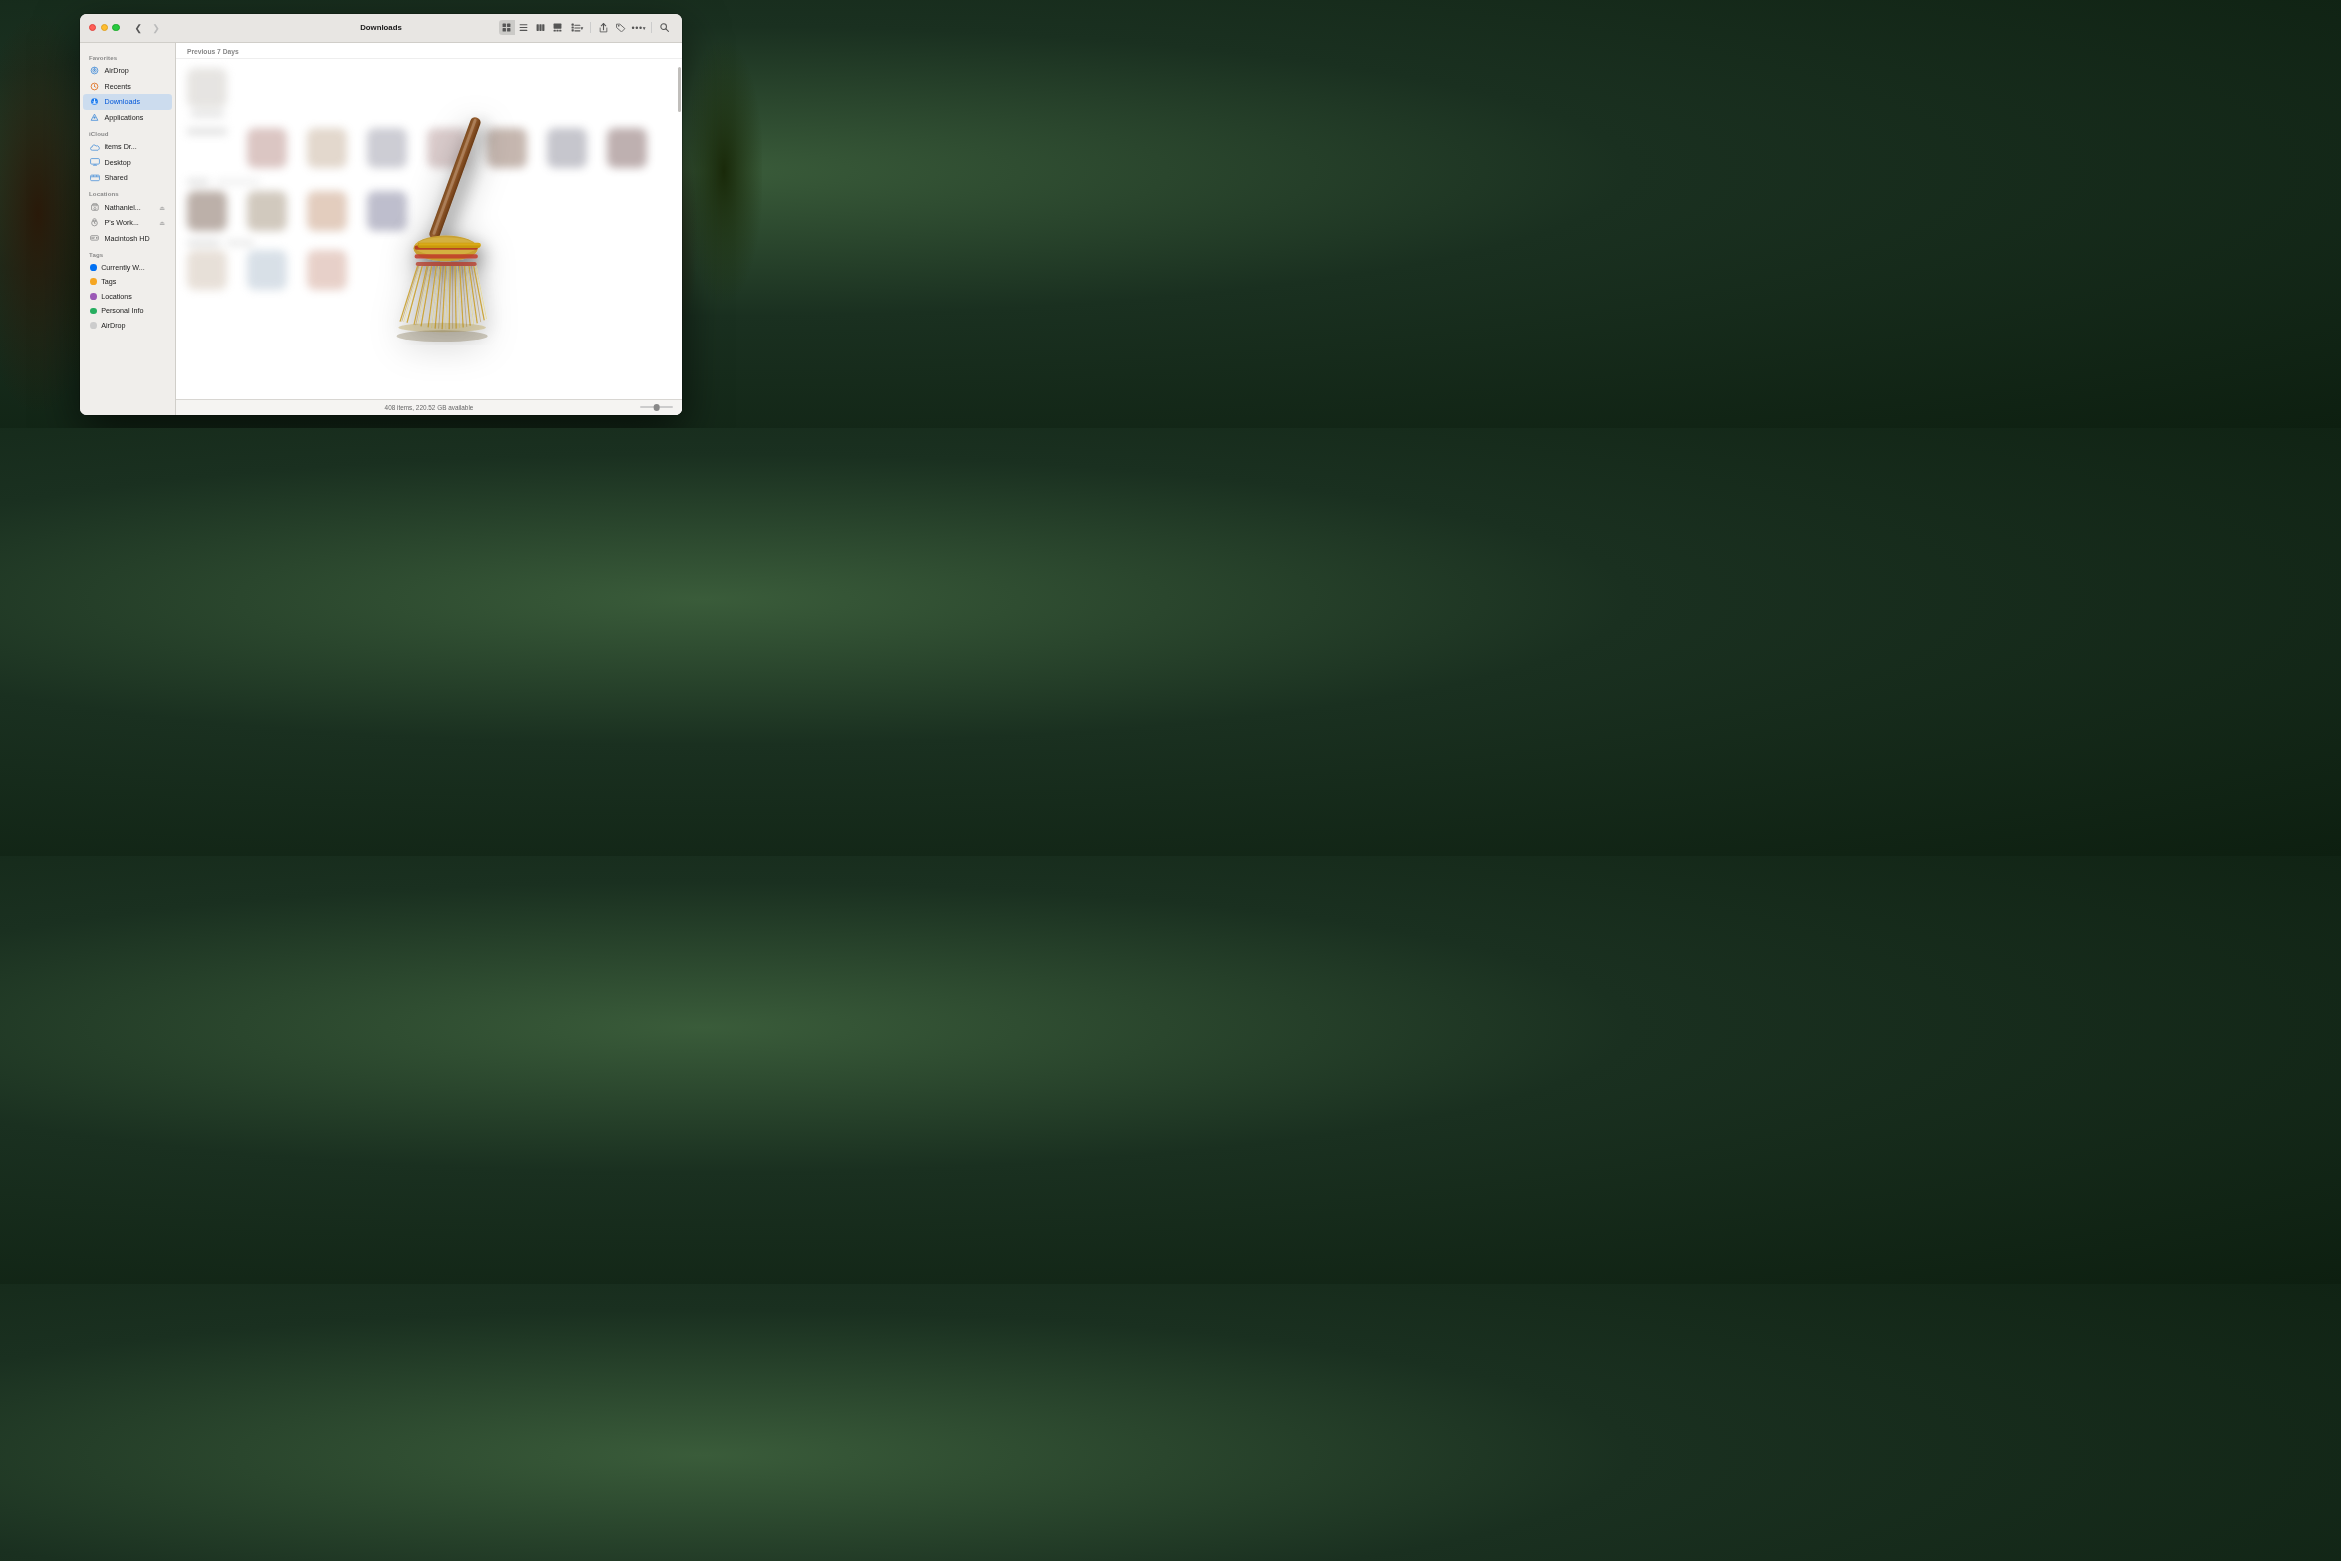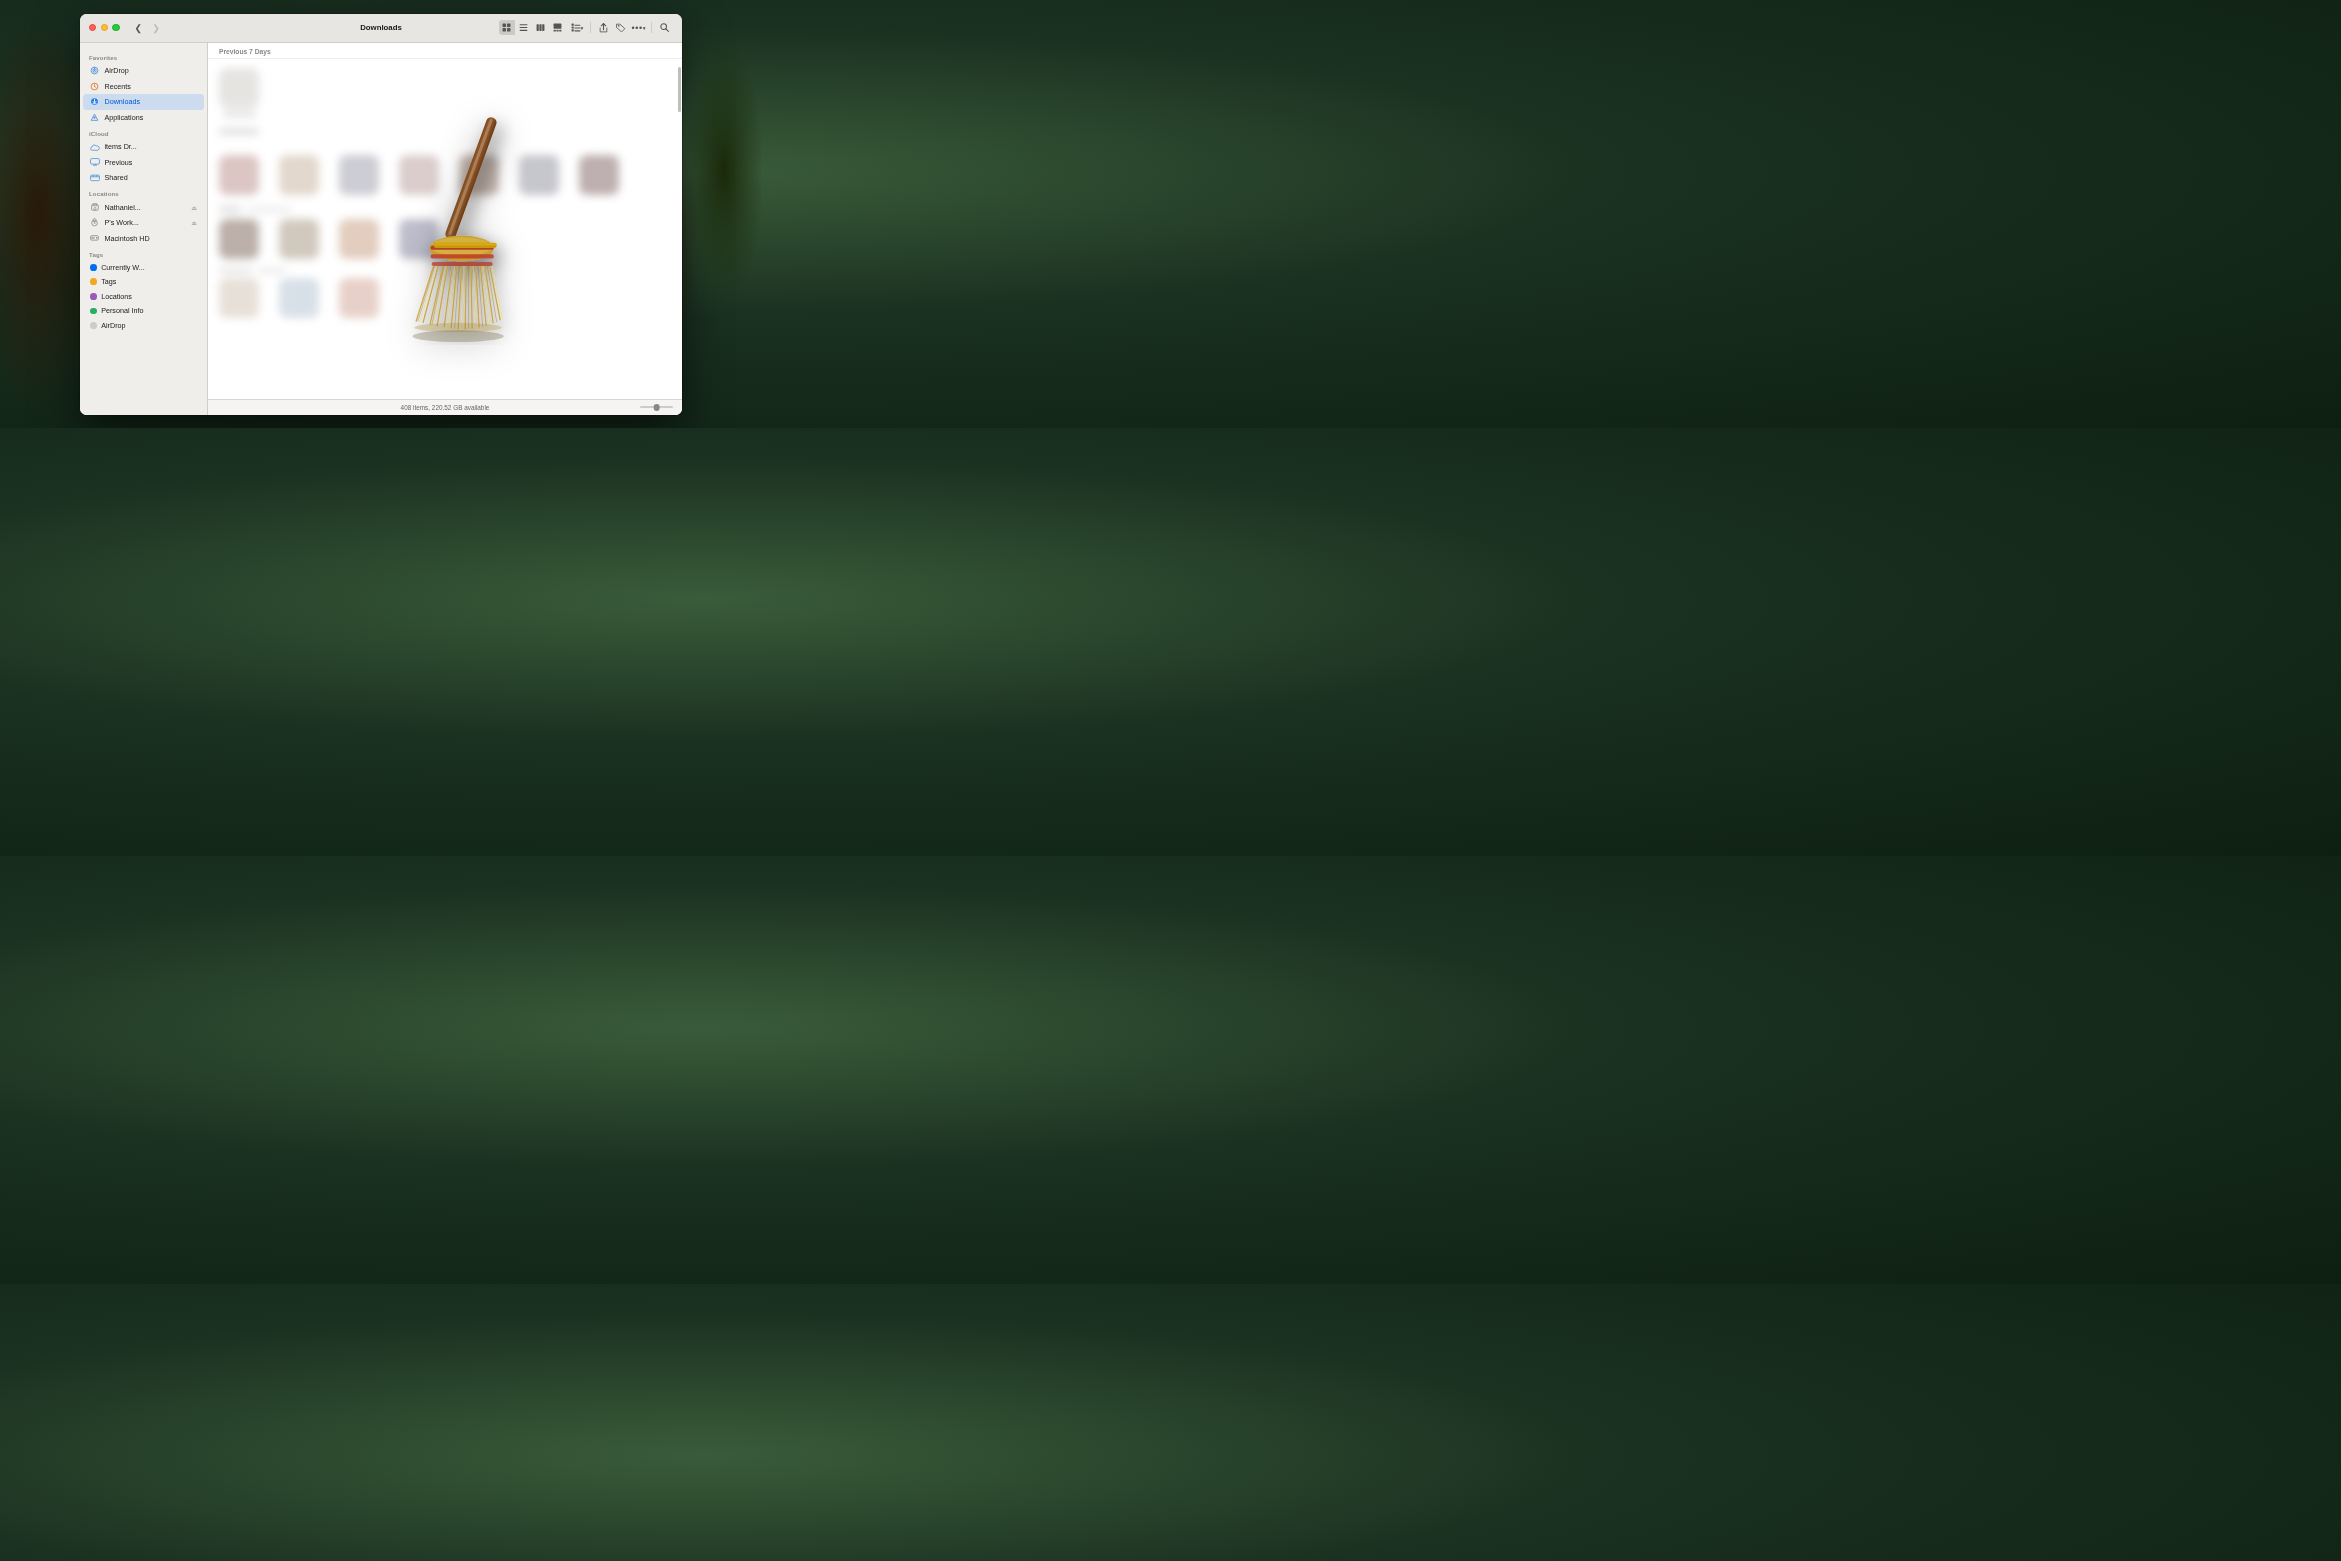--- a/index.html
+++ b/index.html
@@ -142,21 +142,21 @@
 
     
     .content-area {
       display: flex;
       flex: 1;
       overflow: hidden;
     }
 
     
     .sidebar {
-      width: 128px;
+      width: 96px;
       background: #f0eeeb;
       border-right: 0.6px solid #d0cec9;
       padding: 6.7px 0;
       overflow-y: auto;
       flex-shrink: 0;
     }
 
     .sidebar::-webkit-scrollbar { width: 0; }
 
     .sidebar-section-label {
@@ -483,21 +483,21 @@
       </div>
 
       <div class="sidebar-item">
         <div class="sidebar-icon">
           <svg width="10" height="7.8" viewBox="0 0 18 14" fill="none">
             <rect x="1" y="1" width="16" height="10" rx="2" stroke="#4a90d9" stroke-width="1.4" fill="none"></rect>
             <line x1="9" y1="11" x2="9" y2="13" stroke="#4a90d9" stroke-width="1.4"></line>
             <line x1="6" y1="13" x2="12" y2="13" stroke="#4a90d9" stroke-width="1.4" stroke-linecap="round"></line>
           </svg>
         </div>
-        <span class="sidebar-label">Previous</span>
+        <span class="sidebar-label">Desktop</span>
       </div>
 
       <div class="sidebar-item">
         <div class="sidebar-icon">
           <svg width="10" height="7.8" viewBox="0 0 18 14" fill="none">
             <rect x="1" y="2" width="16" height="10" rx="2" stroke="#4a90d9" stroke-width="1.4" fill="none"></rect>
             <path d="M1 5 h16" stroke="#4a90d9" stroke-width="1.4"></path>
             <path d="M6 2 v3" stroke="#4a90d9" stroke-width="1.4"></path>
             <path d="M12 2 v3" stroke="#4a90d9" stroke-width="1.4"></path>
           </svg>

